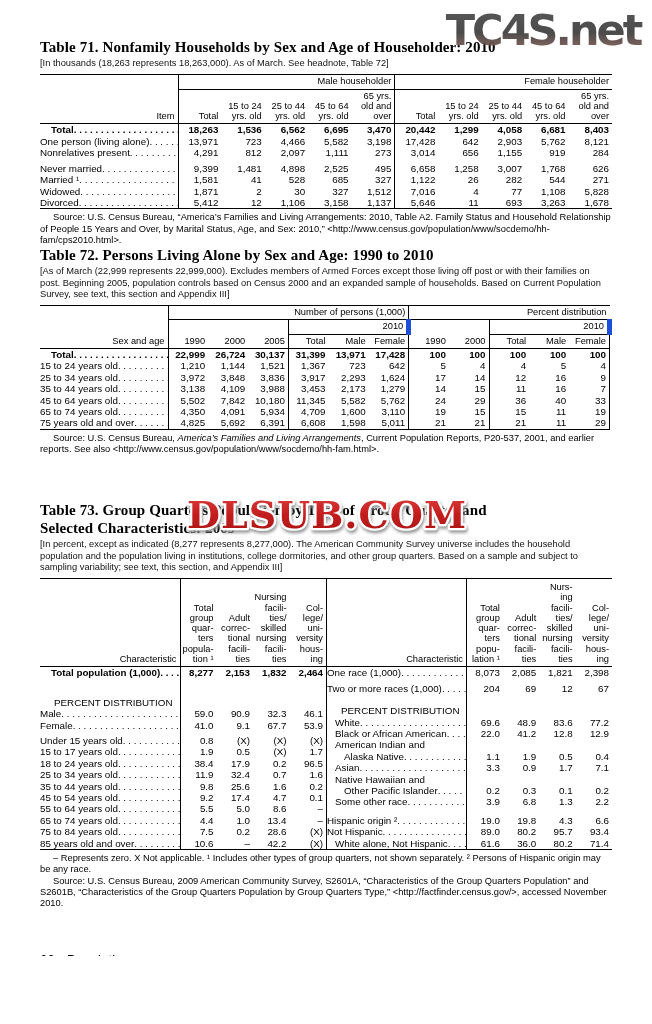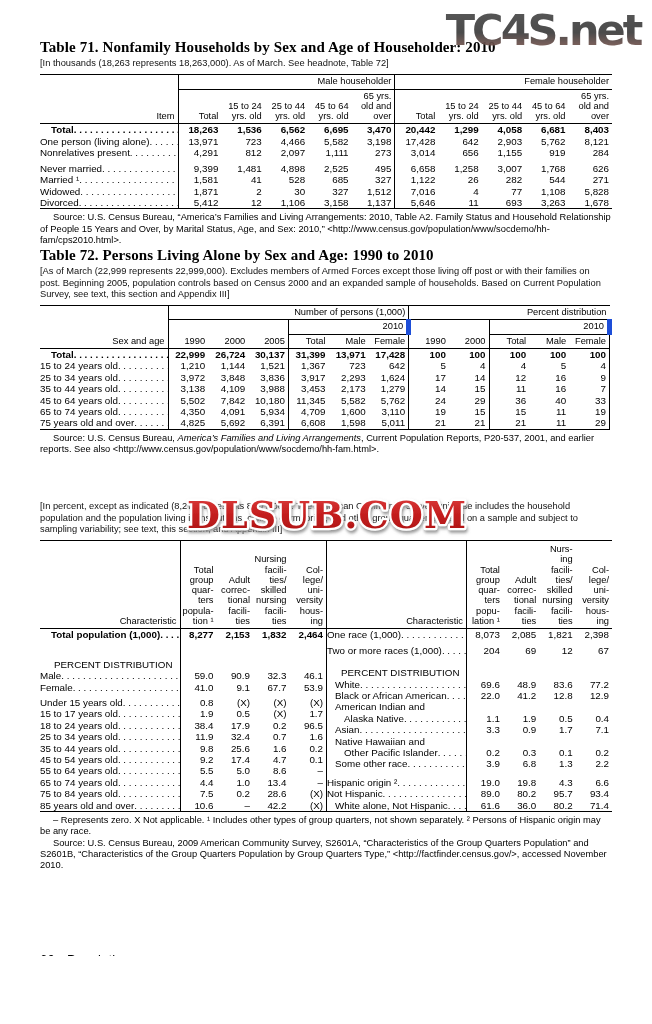--- a/index.html
+++ b/index.html
@@ -399,20 +399,22 @@
             <td class="val">29</td>
           </tr>
         </tbody>
     </table>
     <div class="fn">
       <p><span>Source: U.S. Census Bureau, </span><i>America’s Families and Living Arrangements</i><span>, Current Population Reports, P20-537, 2001, and earlier reports.  See also &lt;http://www.census.gov/population/www/socdemo/hh-fam.html&gt;.</span></p>
     </div>
   </section>
 
   <section class="sec73">
+    <h2 class="tbl-title">Table 73. Group Quarters Population by Type of Group Quarter and
+Selected Characteristics: 2009</h2>
     <p class="bracket">[In percent, except as indicated (8,277 represents 8,277,000). The American Community Survey universe includes the household population and the population living in institutions, college dormitories, and other group quarters. Based on a sample and subject to sampling variability; see text, this section, and Appendix III]</p>
     <div class="t73-wrap">
       <table class="t" id="t73l">
         <colgroup>
             <col class="w-stub73">
             <col span="4">
           </colgroup>
         <thead>
           <tr>
             <th class="stub-h">Characteristic</th>

